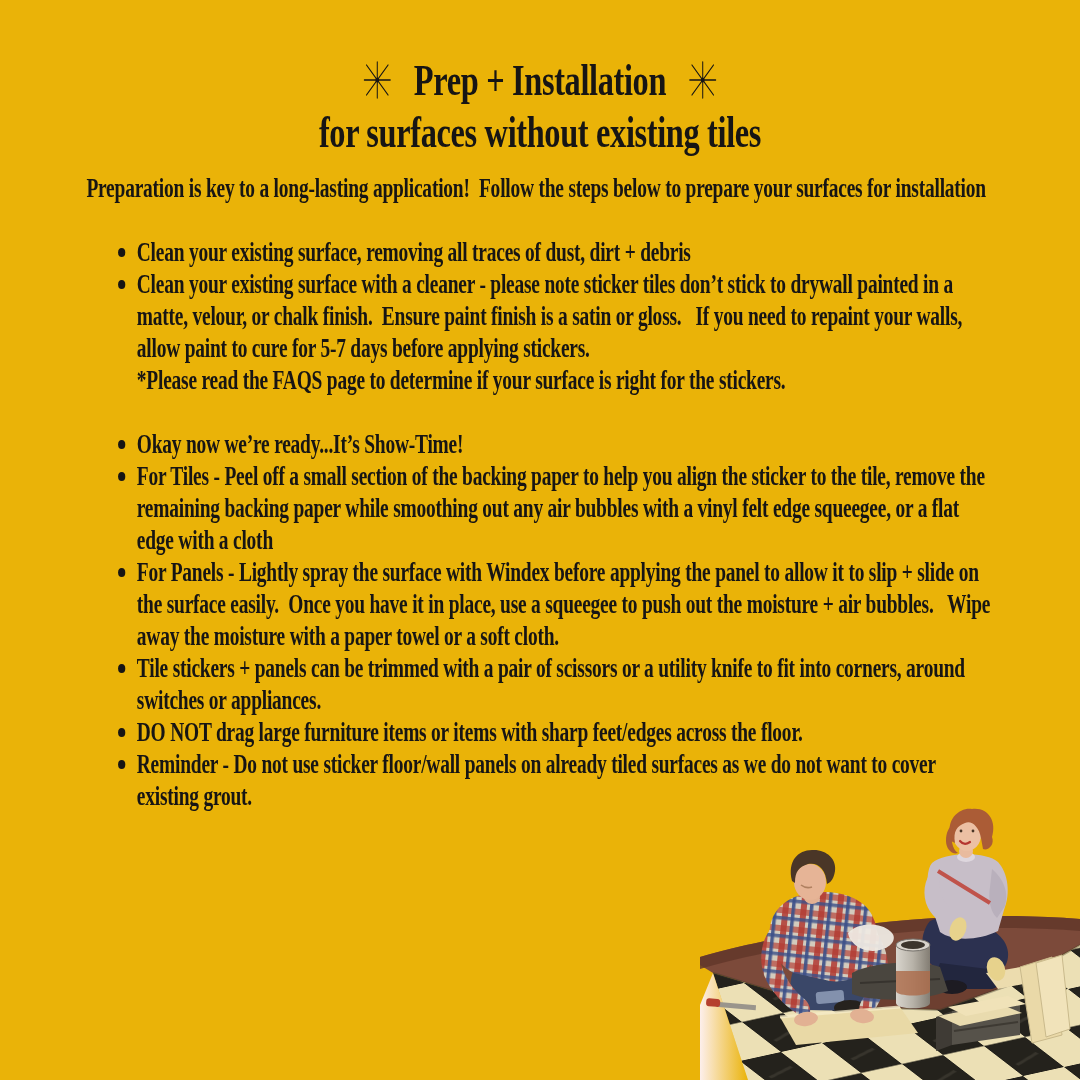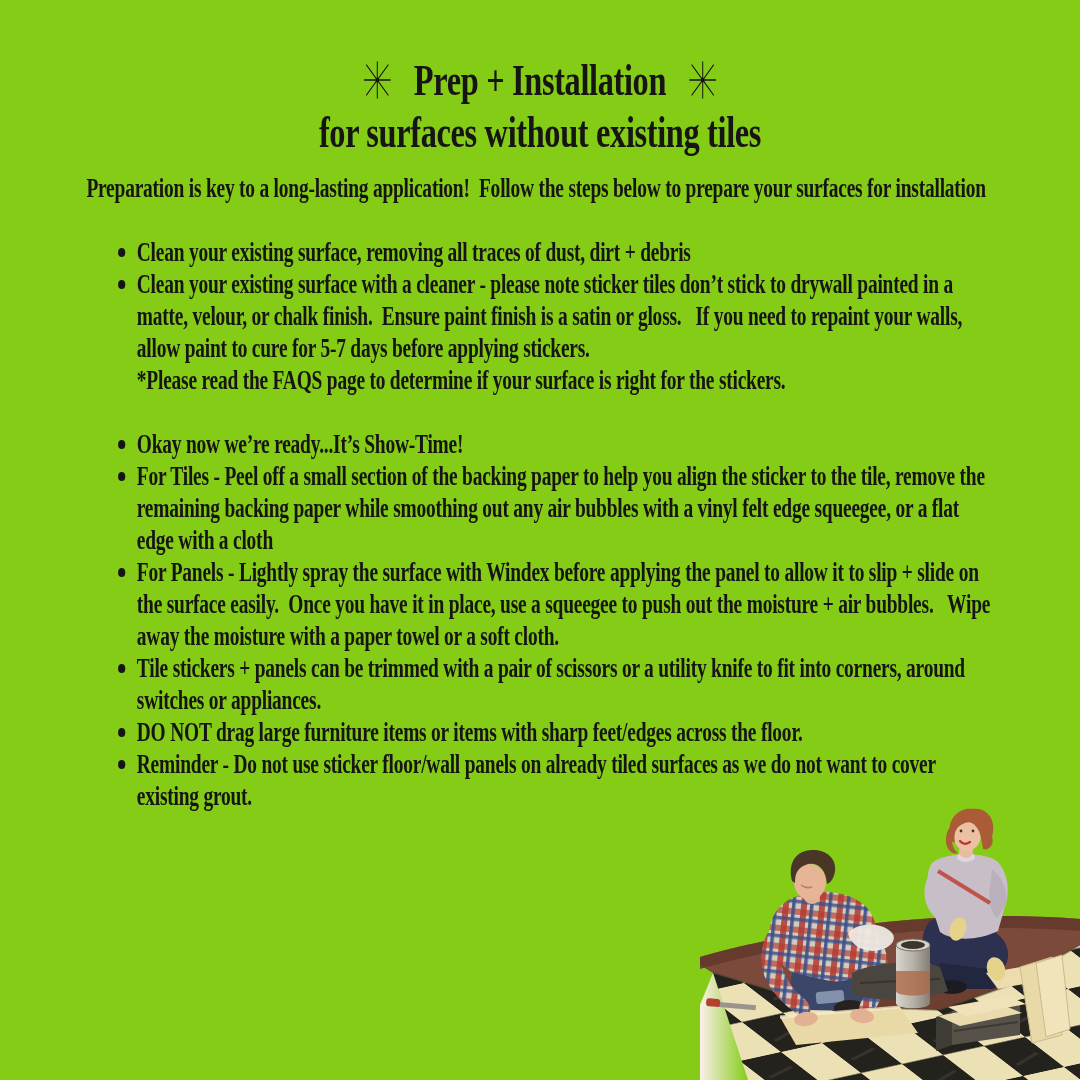--- a/index.html
+++ b/index.html
@@ -1,19 +1,19 @@
 <!DOCTYPE html>
 <html><head>
 <meta charset="utf-8">
 <style>
   html,body{margin:0;padding:0;}
   .canvas{
     position:relative;
     width:1080px;height:1080px;
-    background:#84cc16;
+    background:#eab308;
     overflow:hidden;
     font-family:"Liberation Serif", serif;
     color:#171514;
   }
   
   .textlayer{
     position:absolute;top:0;left:50%;
     width:1500px;margin-left:-750px;
     transform:scaleX(0.72);
     transform-origin:top center;

